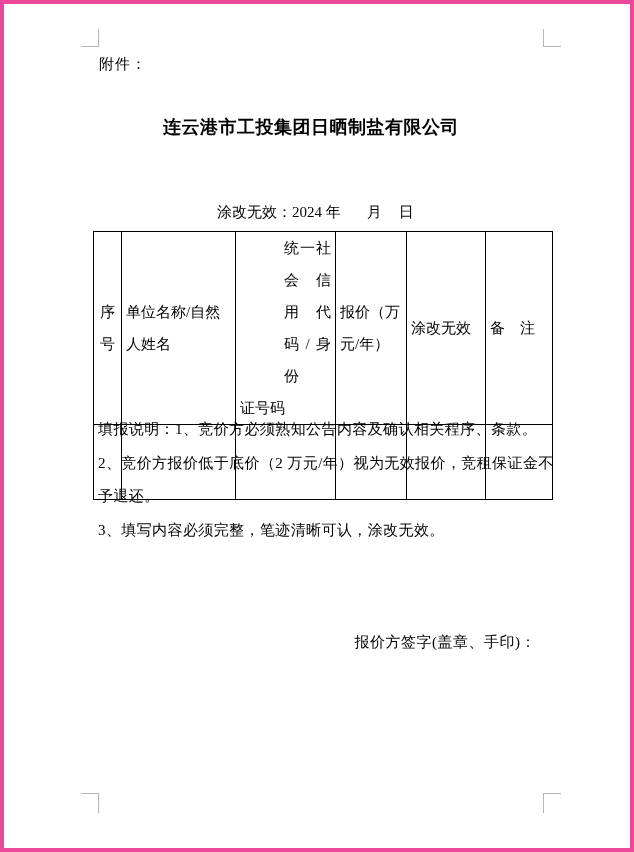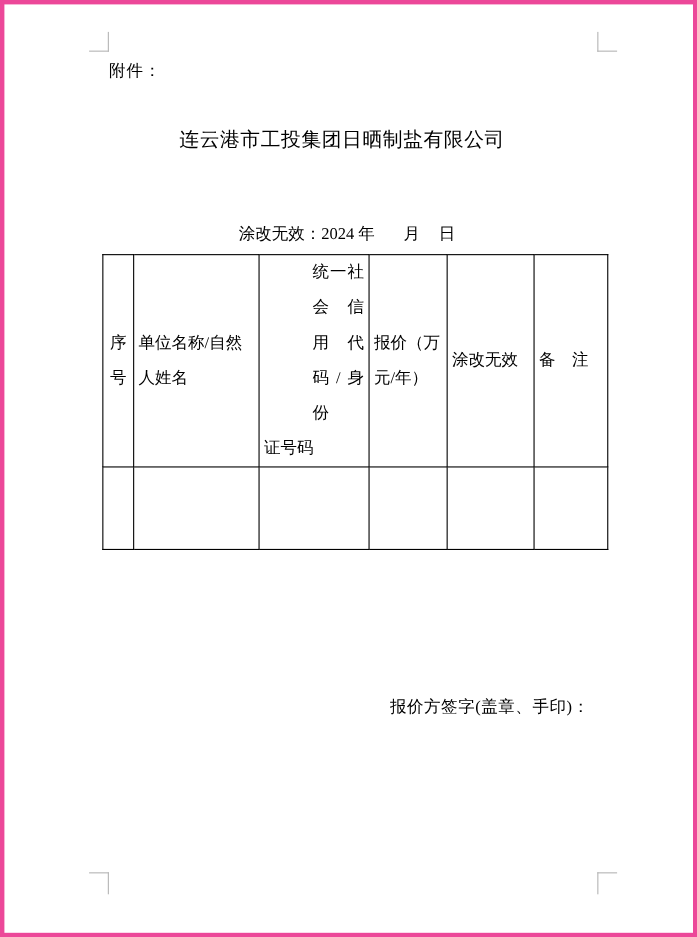--- a/index.html
+++ b/index.html
@@ -22,21 +22,21 @@
   .cm-bl { left: 77px;  top: 789px; width: 18px; height: 20px; border-right: 1px solid #b4b4b4; border-top: 1px solid #b4b4b4; }
   .cm-br { left: 539px; top: 789px; width: 18px; height: 20px; border-left: 1px solid #b4b4b4;  border-top: 1px solid #b4b4b4; }
 
   .attachment {
     position: absolute;
     left: 95px; top: 51px;
     font-size: 15px;
     letter-spacing: 1px;
   }
 
-  .title { position: absolute; left: 0; right: 12px; text-align: center; font-weight: normal; font-size: 18px; letter-spacing: 0.5px; }
+  .title { position: absolute; left: 0; right: 12px; text-align: center; font-weight: bold; font-size: 18px; letter-spacing: 0.5px; }
   .title1 { top: 111px; }
   .title2 { top: 148px; letter-spacing: 1.5px; }
 
   .quote-time {
     position: absolute;
     left: 213px; top: 199px;
     font-size: 15px;
     white-space: nowrap;
   }
   .quote-time .qt-year { }
@@ -139,16 +139,22 @@
       <td></td>
       <td></td>
       <td></td>
       <td></td>
       <td></td>
       <td></td>
     </tr>
   </tbody>
     </table>
 
+  <div class="notes">
+    <div class="note-line">填报说明：1、竞价方必须熟知公告内容及确认相关程序、条款。</div>
+    <div class="note-line">2、竞价方报价低于底价（2 万元/年）视为无效报价，竞租保证金不</div>
+    <div class="note-line">予退还。</div>
+    <div class="note-line">3、填写内容必须完整，笔迹清晰可认，涂改无效。</div>
+  </div>
 
   <div class="signature">报价方签字(盖章、手印)：</div>
 
 </div>
 
 </body></html>

